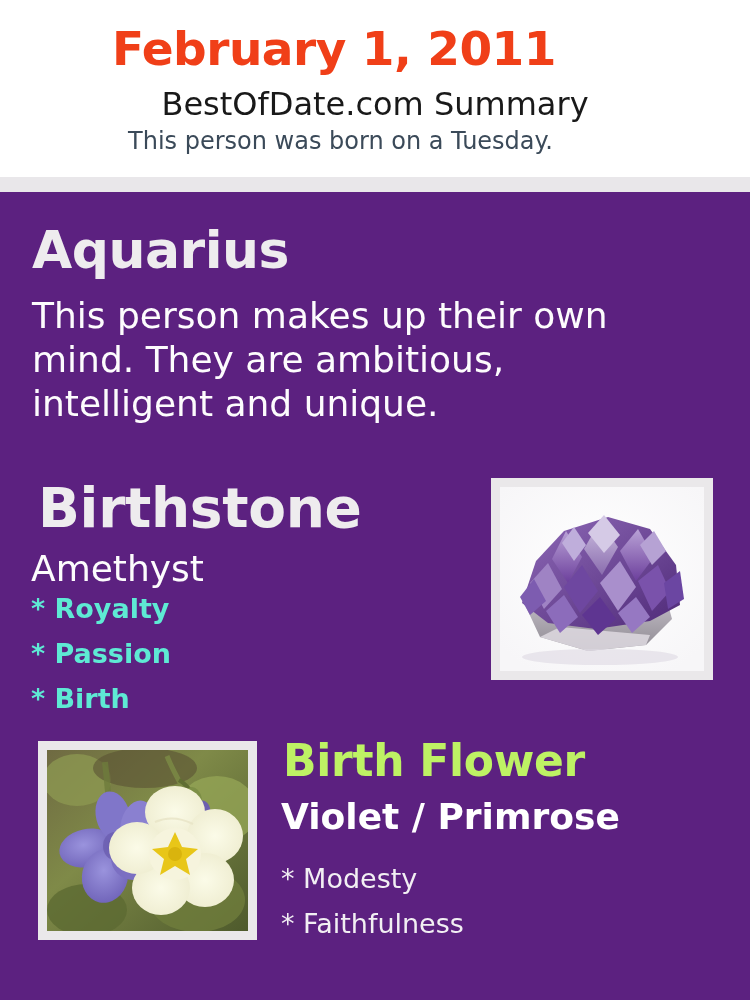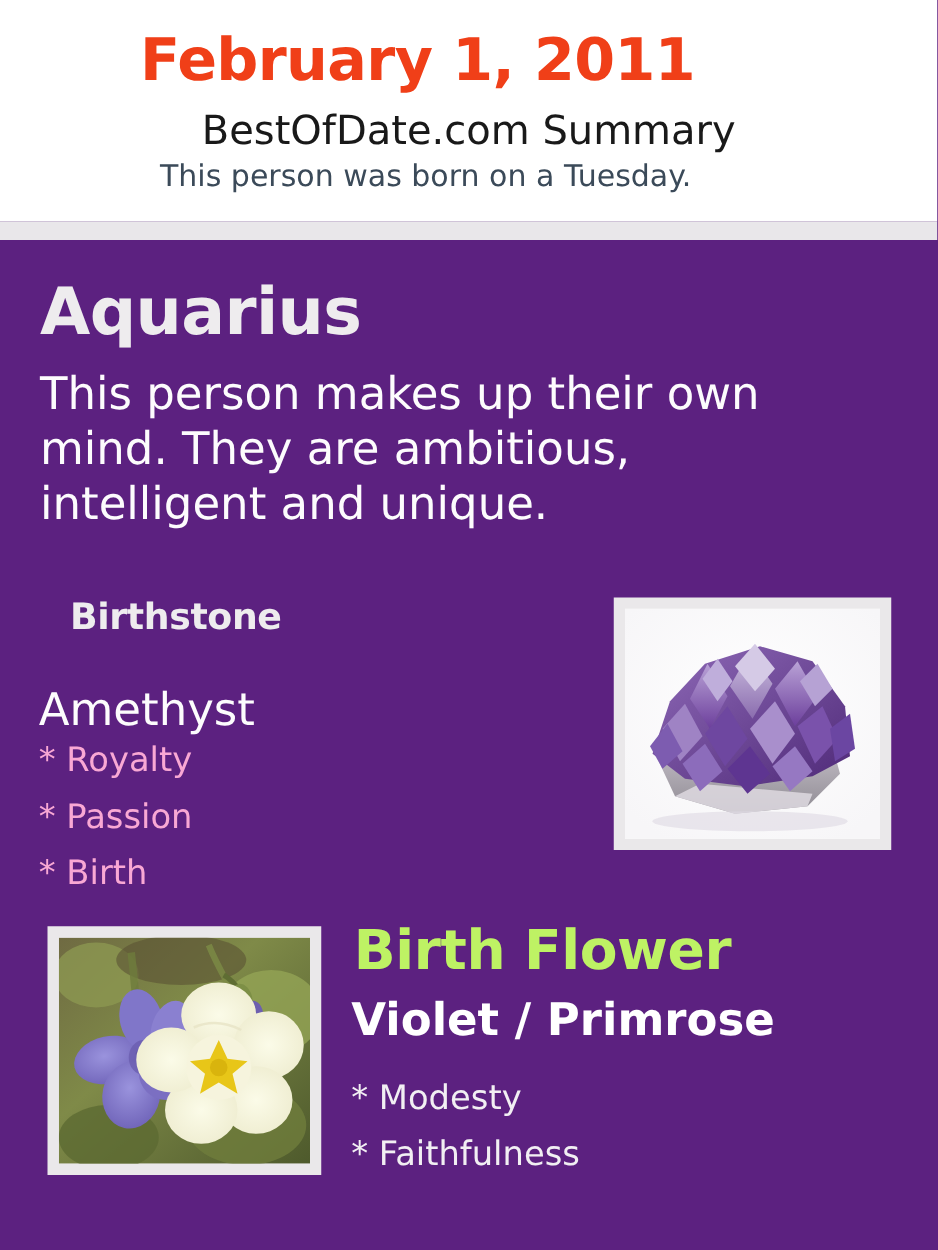--- a/index.html
+++ b/index.html
@@ -43,31 +43,31 @@
     letter-spacing:-0.5px; line-height:1.1;text-align:right;
   }
   .zodiac-desc {
     position:absolute; left:32px; top:294px; width:650px;
     font-size:36px; font-weight:400; color:#fdfcfd;
     line-height:44px;
   }
 
   
   .stone-heading {
-    position:absolute; left:56px; top:478px;
-    font-size:29px; font-weight:700; color:#eeecee;
+    position:absolute; left:38px; top:478px;
+    font-size:55px; font-weight:700; color:#eeecee;
     letter-spacing:-0.3px; line-height:1.1;text-align:right;
   }
   .stone-name {
     position:absolute; left:31px; top:537px;
     font-size:36px; font-weight:400; color:#fdfcfd; line-height:1.1;margin-top:12px;
   }
   .stone-traits {
     position:absolute; left:31px; top:586px;
-    font-size:27px; font-weight:400; color:#f9a8d4;
+    font-size:27px; font-weight:700; color:#5eead4;
     line-height:45px; list-style:none;
   }
 
   
   .flower-heading {
     position:absolute; left:283px; top:737px;
     font-size:44px; font-weight:700; color:#bef264;
     letter-spacing:-0.3px; line-height:1.1;
   }
   .flower-name {

